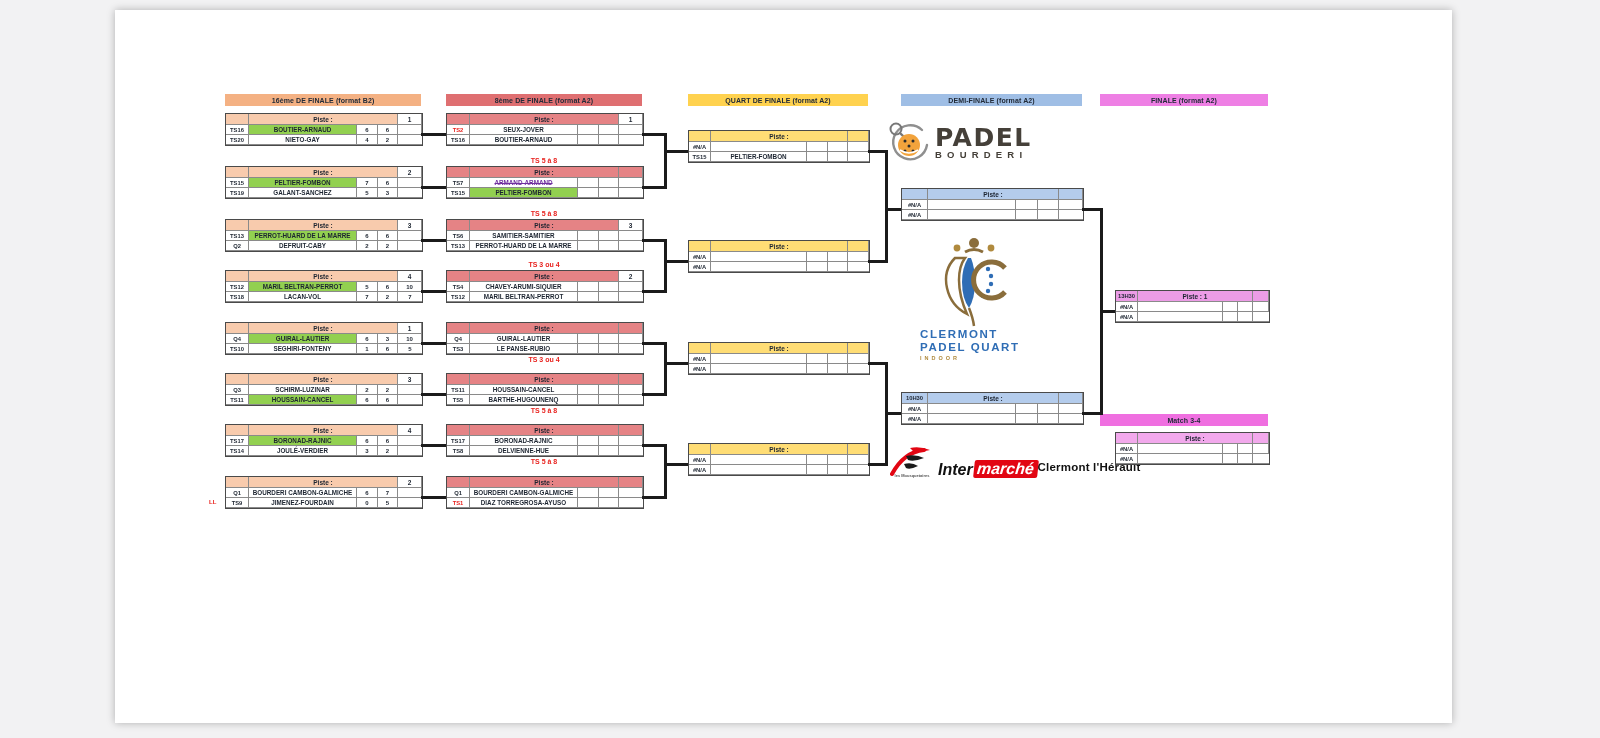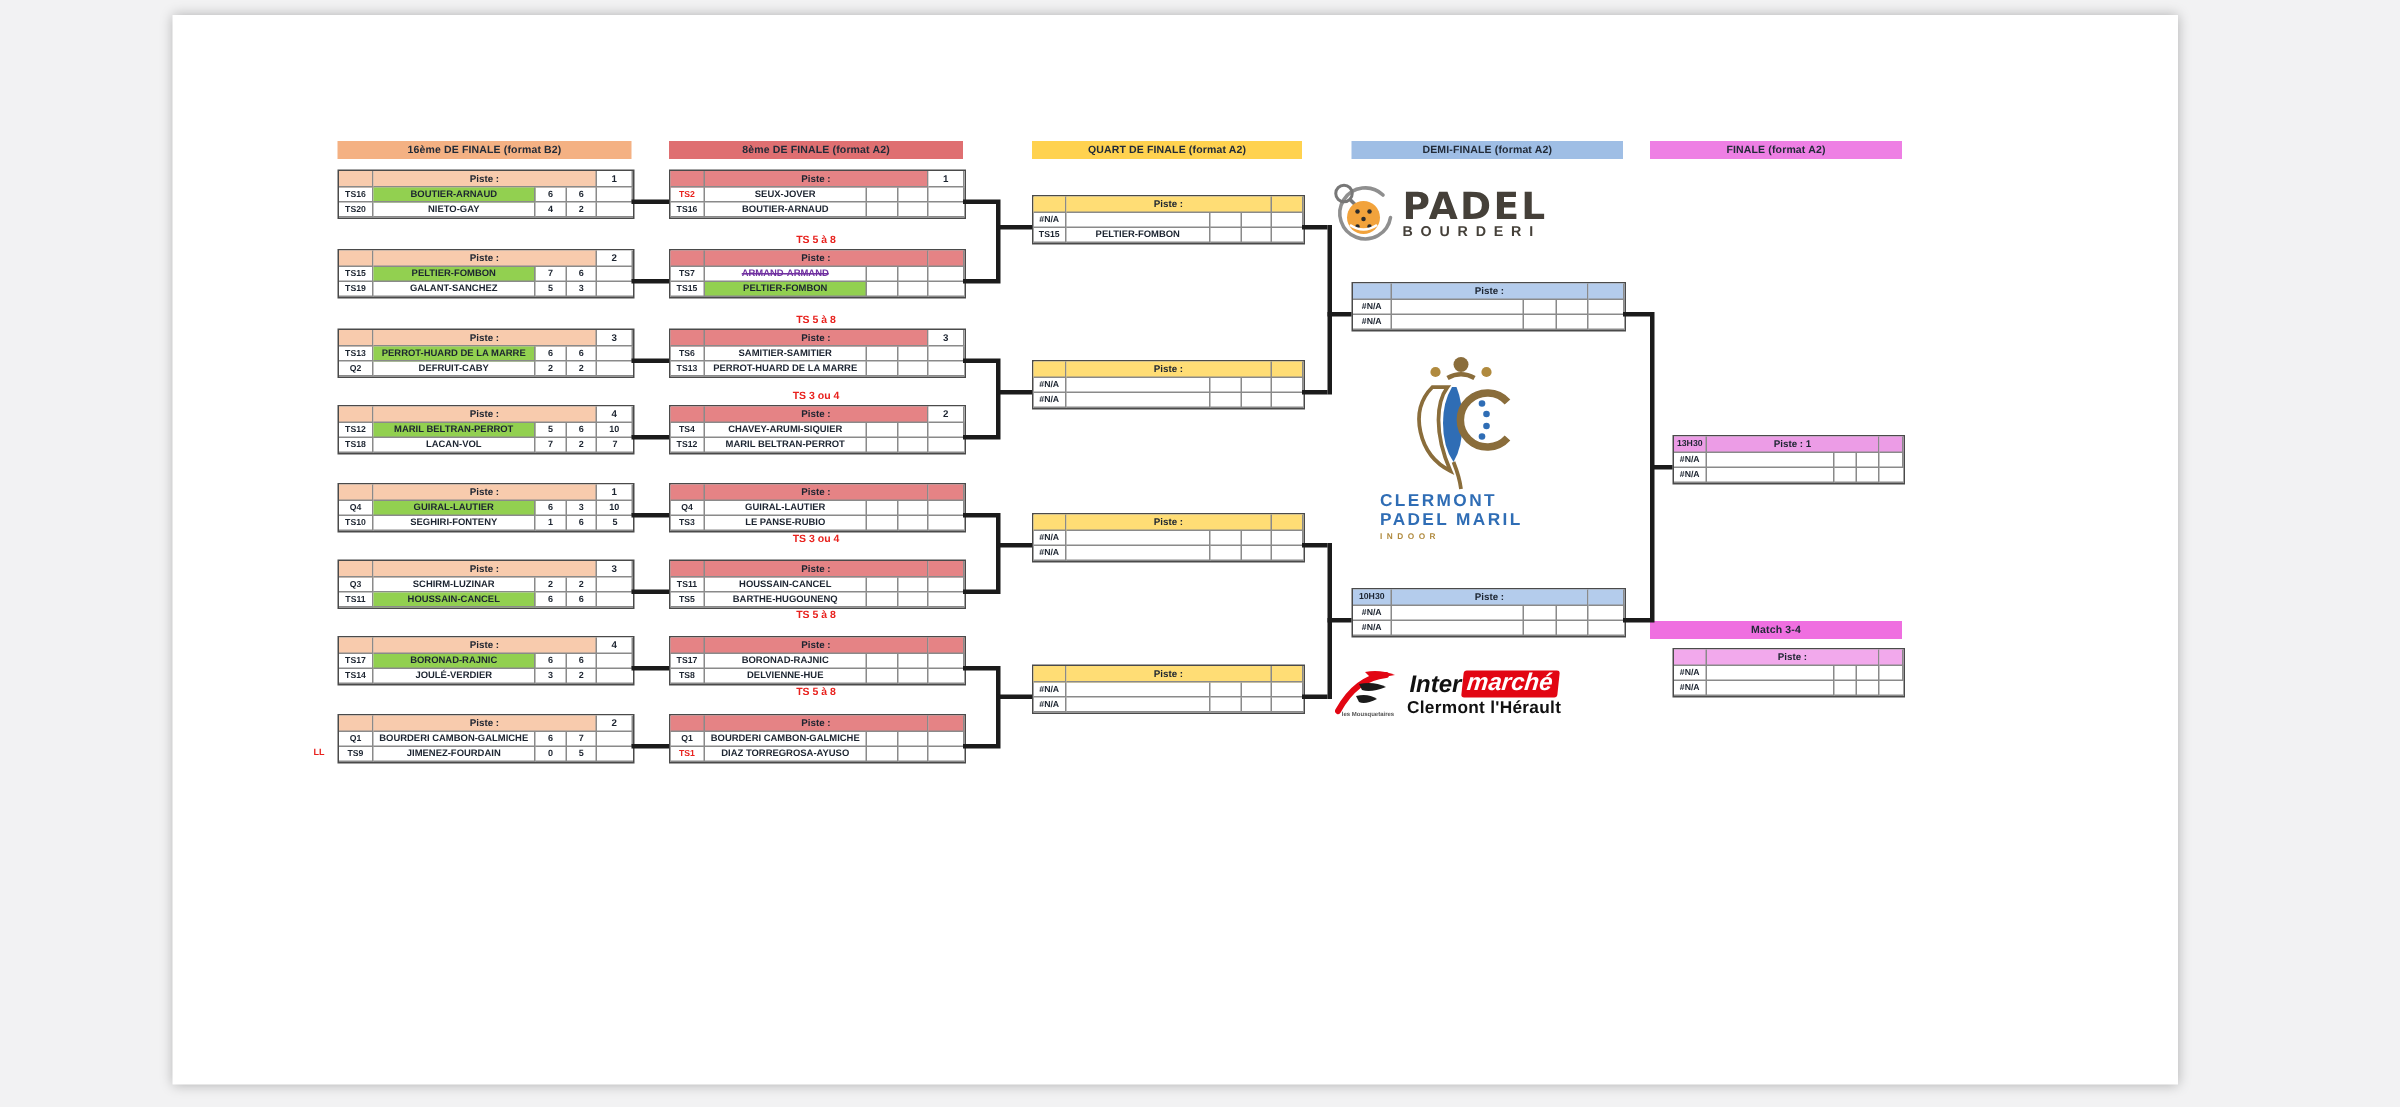--- a/index.html
+++ b/index.html
@@ -42,21 +42,21 @@
   .cline{position:absolute;background:#1b1b1b}
 
   
   #logo-pm{position:absolute;left:886px;top:120px;display:flex;align-items:center;gap:5px}
   .pm-title{font-size:25px;font-weight:bold;color:#454039;letter-spacing:1.5px;line-height:24px;font-family:"DejaVu Sans",sans-serif}
   .pm-sub{font-size:9.5px;font-weight:bold;color:#454039;letter-spacing:5.2px;line-height:10px}
   #logo-cpc{position:absolute;left:920px;top:236px;width:108px;}
   .cpc-l1,.cpc-l2{font-size:11.5px;font-weight:bold;color:#2F6DB5;letter-spacing:1.6px;line-height:12.5px}
   .cpc-ind{font-size:5.5px;font-weight:bold;color:#B08A3E;letter-spacing:3px;margin-top:2px}
   #logo-im{position:absolute;left:890px;top:444px;display:flex;align-items:flex-end;gap:4px}
-  .im-txt{display:flex;flex-direction:column;align-items:center}
+  .im-txt{display:flex;flex-direction:row;align-items:flex-start}
   .im-top{display:flex;align-items:center;font-style:italic;font-weight:bold;font-size:16px;line-height:17px}
   .im-inter{color:#111}
   .im-marche{color:#fff;background:#E20613;padding:0 4px 1px 3px;margin-left:1px;border-radius:2px;transform:skewX(-6deg)}
   .im-city{font-size:11.5px;font-weight:bold;color:#111;margin-top:1px;letter-spacing:.2px}
   .im-mous{font-size:4px;font-weight:bold;color:#555;margin-top:-5px;text-align:center;width:44px}
   .im-left{display:flex;flex-direction:column;align-items:center}
 </style>
 </head>
 <body>
 
@@ -100,21 +100,21 @@
       <circle cx="48" cy="28" r="2.2" fill="#2F6DB5"></circle>
         <circle cx="53" cy="33" r="2.2" fill="#2F6DB5"></circle>
       <circle cx="56" cy="40" r="2.2" fill="#2F6DB5"></circle>
         <circle cx="56" cy="48" r="2.2" fill="#2F6DB5"></circle>
       <circle cx="53" cy="55" r="2.2" fill="#2F6DB5"></circle>
         <circle cx="48" cy="60" r="2.2" fill="#2F6DB5"></circle>
       <path d="M 70 32 A 18 18 0 1 0 70 56" fill="none" stroke="#8a6d3b" stroke-width="5"></path>
       <path d="M 34 72 Q 38 82 39 90" fill="none" stroke="#8a6d3b" stroke-width="2.5"></path>
     </svg>
     <div class="cpc-l1">CLERMONT</div>
-    <div class="cpc-l2">PADEL MARIL</div>
+    <div class="cpc-l2">PADEL QUART</div>
     <div class="cpc-ind">INDOOR</div>
   </div>
 
   <div id="logo-im">
     <div class="im-left">
       <svg width="44" height="34" viewBox="0 0 44 34">
         <path d="M 2 30 Q 14 8 34 6" fill="none" stroke="#E20613" stroke-width="4" stroke-linecap="round"></path>
         <path d="M 20 4 Q 30 2 40 6 Q 30 8 24 8 Z" fill="#E20613"></path>
         <path d="M 16 12 Q 26 10 34 14 Q 24 18 18 16 Z" fill="#1b1b1b"></path>
         <path d="M 14 20 Q 22 18 28 22 Q 20 26 16 24 Z" fill="#1b1b1b"></path>

